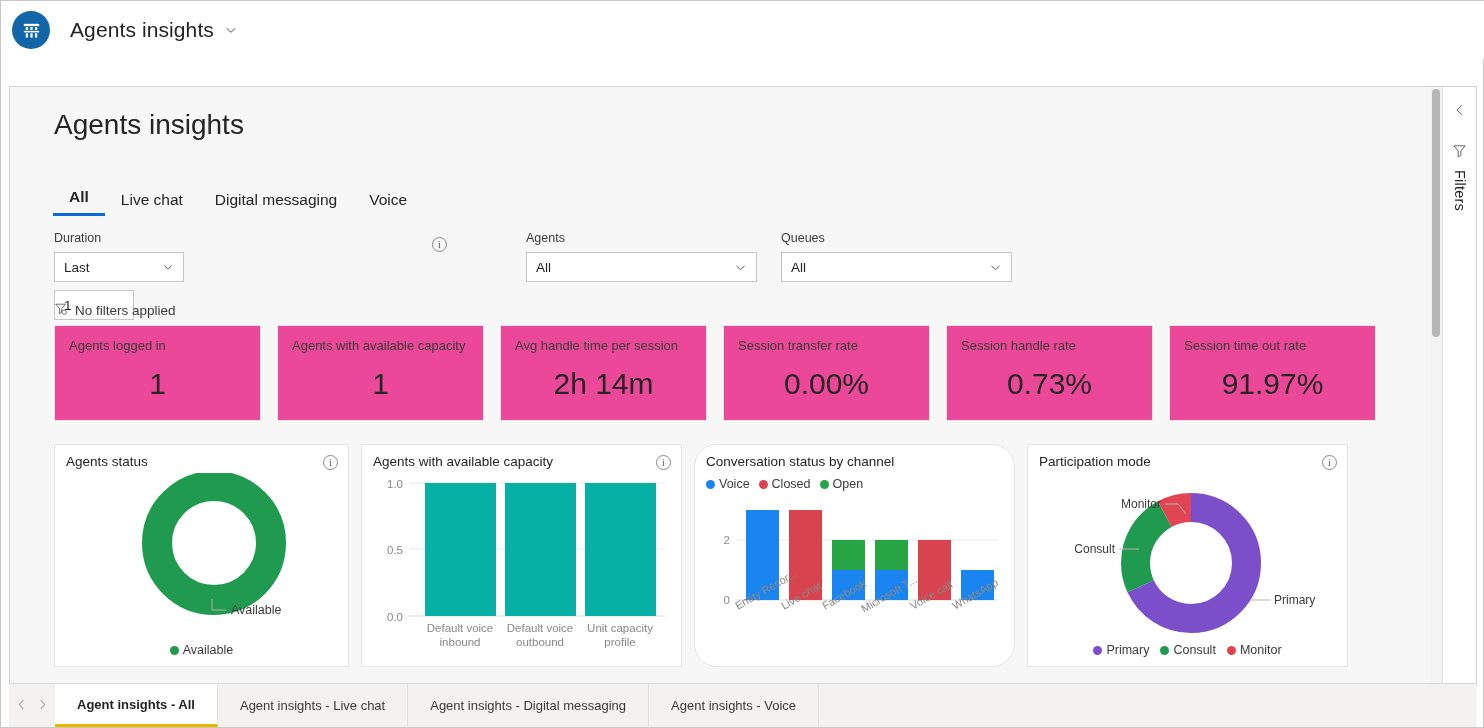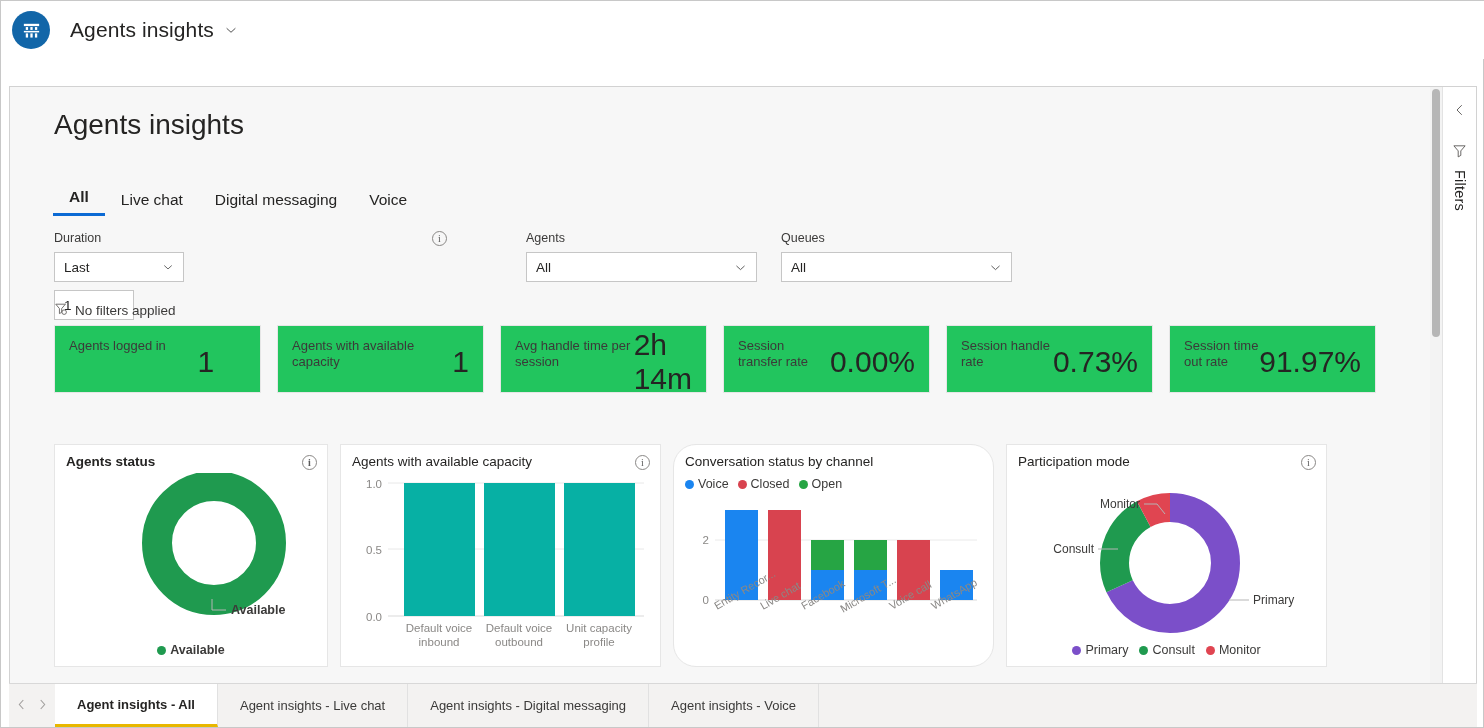--- a/index.html
+++ b/index.html
@@ -128,45 +128,45 @@
   }
   .no-filters {
     position: absolute; left: 44px; top: 215px;
     display: flex; align-items: center; gap: 7px;
     font-size: 13.5px; color: #3b3a39;
   }
 
   
   .kpi-row { position: absolute; left: 44px; top: 238px; display: flex; gap: 16px; }
   .kpi-card {
-    width: 207px; height: 68px; background: #22c55e;
+    width: 207px; height: 96px; background: #ec4899;
     border: 1px solid #e6e6e6;
     padding: 12px 14px 0 14px;
-    display: flex; flex-direction: row;
+    display: flex; flex-direction: column;
   }
   .kpi-title { font-size: 13px; color: #3b3a39; line-height: 1.2; }
   .kpi-value {
     flex: 1; display: flex; align-items: center; justify-content: center;
     font-size: 30px; color: #252423; font-weight: 300;
     padding-bottom: 6px;
   }
 
   
   .visual-row { position: absolute; left: 44px; top: 357px; display: flex; gap: 12px; }
   .visual-card {
     background: #ffffff; border: 1px solid #e6e6e6;
     height: 223px; position: relative;
     padding: 9px 11px;
   }
   .visual-title {
     font-size: 13.5px; color: #252423; line-height: 1.2;
   }
   .visual-info { position: absolute; right: 10px; top: 10px; }
 
-  .card-agents-status { width: 274px; font-weight: bold; }
+  .card-agents-status { width: 295px; }
   .card-capacity      { width: 321px; }
   .card-conv-status   { width: 321px; border-radius: 23px; }
   .card-participation { width: 321px; }
 
   
   .donut-legend {
     position: absolute; bottom: 9px; left: 0; right: 0;
     display: flex; justify-content: center; gap: 11px;
     font-size: 12.5px; color: #3b3a39;
   }
@@ -242,21 +242,21 @@
       <div class="tabs">
         <div class="tab active">All</div>
         <div class="tab">Live chat</div>
         <div class="tab">Digital messaging</div>
         <div class="tab">Voice</div>
       </div>
 
       <div class="filter-bar">
 
         <div class="filter-group" style="left:0; top:0; width:393px;">
-          <div style="display:flex; align-items:flex-start; justify-content:space-between; width:393px;">
+          <div style="display:flex; align-items:flex-end; justify-content:space-between; width:393px;">
             <span class="filter-label">Duration</span>
             <span class="info-icon">i</span>
           </div>
           <div style="display:flex; gap:8px;flex-direction:column;">
             <div class="ctrl" style="width:130px;">
               <span class="val">Last</span>
               <span class="chev">
                 <svg width="12" height="12" viewBox="0 0 16 16">
                     <path d="M3 6l5 4.6L13 6" fill="none" stroke="currentColor" stroke-width="1.1"></path>
                   </svg>

